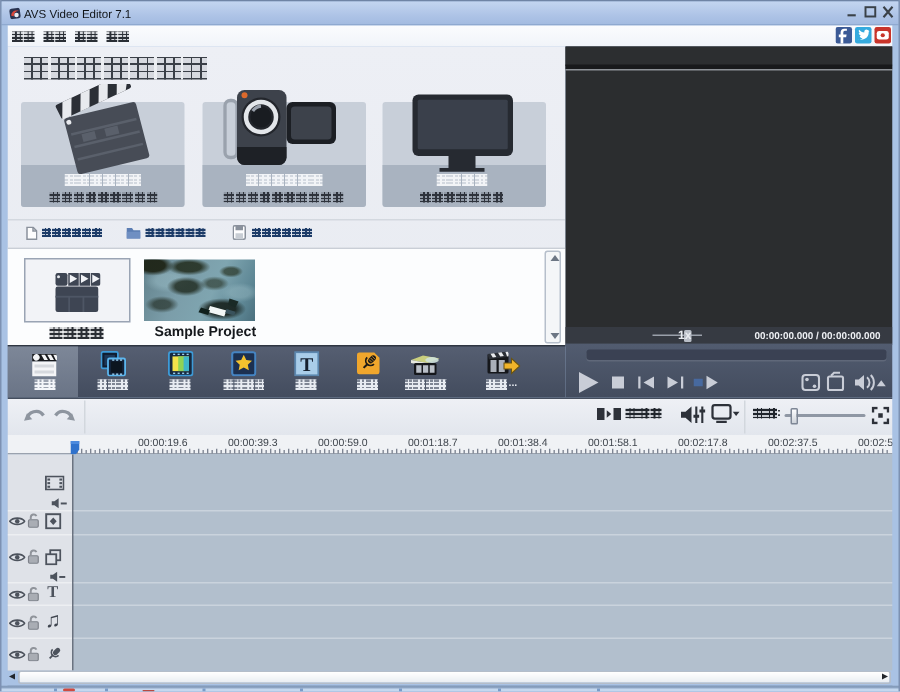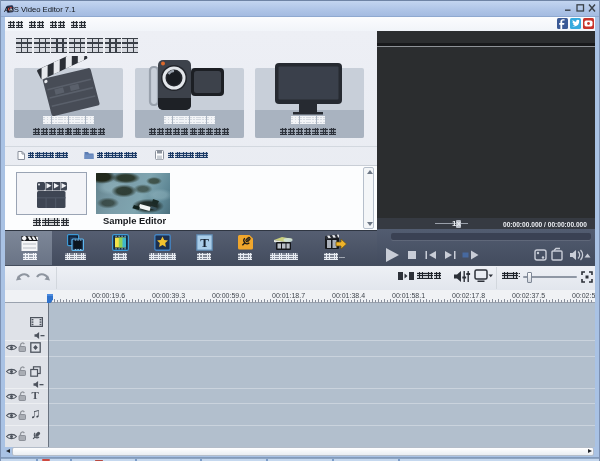--- a/index.html
+++ b/index.html
@@ -6,21 +6,21 @@
 .ab{position:absolute}
 </style></head><body>
 <div style="position:absolute;left:0px;top:0px;width:600px;height:1px;background:#6f84a5"></div>
 <div style="position:absolute;left:1px;top:1px;width:598px;height:16px;background:linear-gradient(#c3d5f0,#adc3e6 60%,#a2bae0)"></div>
 <div style="position:absolute;left:1px;top:16px;width:598px;height:1px;background:#8fa9d0"></div>
 <svg class="ab" style="left:5.5px;top:5px" width="8" height="8" viewBox="0 0 8 8">
 <rect x="0.5" y="0.5" width="7" height="7" rx="1.5" fill="#2a3350" transform="rotate(-8 4 4)"></rect>
 <path d="M1.5 5.5 C1.5 3 3.5 1.5 6.5 2.2 C4.5 2.5 3.2 3.8 3.2 5.8 Z" fill="#d8453a"></path>
 <circle cx="5" cy="5" r="1.5" fill="#e8eaf0"></circle>
 </svg>
-<div style="position:absolute;left:4px;top:4.5px;font:400 7.7px 'Liberation Sans',sans-serif;color:#101418;white-space:nowrap;line-height:9.7px;">AVS Video Editor 7.1</div>
+<div style="position:absolute;left:16px;top:4.5px;font:400 7.7px 'Liberation Sans',sans-serif;color:#101418;white-space:nowrap;line-height:9.7px;">AVS Video Editor 7.1</div>
 <svg class="ab" style="left:560px;top:3px" width="38" height="11" viewBox="0 0 38 11">
 <rect x="5" y="6.5" width="5.5" height="1.4" fill="#3a4148"></rect>
 <rect x="17" y="1.8" width="6.5" height="6.2" fill="none" stroke="#3a4148" stroke-width="1.3"></rect>
 <path d="M29 1.5 L35 8.5 M35 1.5 L29 8.5" stroke="#3a4148" stroke-width="1.4"></path>
 </svg>
 <div style="position:absolute;left:5px;top:17px;width:590px;height:14px;background:linear-gradient(#fbfcfe,#f1f4f9)"></div>
 <div style="position:absolute;left:7.5px;top:21px;width:15.2px;height:7.2px;background-image:repeating-linear-gradient(90deg,transparent 0 7.2px,#f5f7fa 7.2px 8px),repeating-linear-gradient(90deg,transparent 0 2.16px,#2a2f36 2.16px 3.16px,transparent 3.16px 4.9px,#2a2f36 4.9px 5.9px,transparent 5.9px 8px),repeating-linear-gradient(0deg,#2a2f36 0 1px,rgba(42,47,54,0.16) 1px 2.3px)"></div>
 <div style="position:absolute;left:28.5px;top:21px;width:15.2px;height:7.2px;background-image:repeating-linear-gradient(90deg,transparent 0 7.2px,#f5f7fa 7.2px 8px),repeating-linear-gradient(90deg,transparent 0 2.16px,#2a2f36 2.16px 3.16px,transparent 3.16px 4.9px,#2a2f36 4.9px 5.9px,transparent 5.9px 8px),repeating-linear-gradient(0deg,#2a2f36 0 1px,rgba(42,47,54,0.16) 1px 2.3px)"></div>
 <div style="position:absolute;left:49.5px;top:21px;width:15.2px;height:7.2px;background-image:repeating-linear-gradient(90deg,transparent 0 7.2px,#f5f7fa 7.2px 8px),repeating-linear-gradient(90deg,transparent 0 2.16px,#2a2f36 2.16px 3.16px,transparent 3.16px 4.9px,#2a2f36 4.9px 5.9px,transparent 5.9px 8px),repeating-linear-gradient(0deg,#2a2f36 0 1px,rgba(42,47,54,0.16) 1px 2.3px)"></div>
 <div style="position:absolute;left:70.5px;top:21px;width:15.2px;height:7.2px;background-image:repeating-linear-gradient(90deg,transparent 0 7.2px,#f5f7fa 7.2px 8px),repeating-linear-gradient(90deg,transparent 0 2.16px,#2a2f36 2.16px 3.16px,transparent 3.16px 4.9px,#2a2f36 4.9px 5.9px,transparent 5.9px 8px),repeating-linear-gradient(0deg,#2a2f36 0 1px,rgba(42,47,54,0.16) 1px 2.3px)"></div>
@@ -126,21 +126,21 @@
 radial-gradient(20px 9px at 52px 33px,rgba(18,26,20,0.85) 0 45%,transparent 80%),
 radial-gradient(20px 10px at 16px 14px,rgba(150,185,195,0.55) 0 40%,transparent 80%),
 radial-gradient(16px 8px at 64px 22px,rgba(145,180,190,0.5) 0 40%,transparent 80%),
 linear-gradient(115deg,#61808a 0%,#7b9da9 35%,#7fa5b0 60%,#5e8795 85%,#4a6f7d 100%);"></div>
 <svg class="ab" style="left:96px;top:173px" width="74" height="41" viewBox="0 0 74 41">
 <path d="M44 31 l11 3 l-1.5 4 l-11 -3 Z" fill="#f2f6f5"></path>
 <path d="M38 32 l6 1.8 l-1.2 3.2 l-6.5 -1.8 Z" fill="#10201c"></path>
 <path d="M55 33 l6 1.8 l-0.9 2.6 l-6 -1.8 Z" fill="#39525c"></path>
 <path d="M57 26 l6 2 l-2 4 l-5 -2 Z" fill="#1a2a26"></path>
 </svg>
-<div style="position:absolute;left:103px;top:215px;font:700 9.4px 'Liberation Sans',sans-serif;color:#15181c;white-space:nowrap;line-height:11.4px;">Sample Editor</div>
+<div style="position:absolute;left:103px;top:215px;font:700 9.4px 'Liberation Sans',sans-serif;color:#15181c;white-space:nowrap;line-height:11.4px;">Sample Project</div>
 <div style="position:absolute;left:363px;top:167px;width:11px;height:62px;background:#f4f6f8;border:1px solid #b6bfcb;border-radius:2px"></div>
 <div class="ab" style="left:366.5px;top:170px;width:0;height:0;border-left:3px solid transparent;border-right:3px solid transparent;border-bottom:4px solid #6c7684"></div>
 <div class="ab" style="left:366.5px;top:222px;width:0;height:0;border-left:3px solid transparent;border-right:3px solid transparent;border-top:4px solid #6c7684"></div>
 <div style="position:absolute;left:377px;top:31px;width:218px;height:199px;background:#2b2d2f"></div>
 <div style="position:absolute;left:377px;top:31px;width:218px;height:13px;background:#2c2e30"></div>
 <div style="position:absolute;left:377px;top:43px;width:218px;height:2.5px;background:#18191b"></div>
 <div style="position:absolute;left:377px;top:45.5px;width:218px;height:1px;background:#8e9297"></div>
 <div style="position:absolute;left:377px;top:218px;width:218px;height:11px;background:#363a42"></div>
 <div style="position:absolute;left:435px;top:223px;width:33px;height:1px;background:#9aa0aa"></div>
 <div style="position:absolute;left:456px;top:219.5px;width:5px;height:8px;background:#b8bdc6;border-radius:1px"></div>

